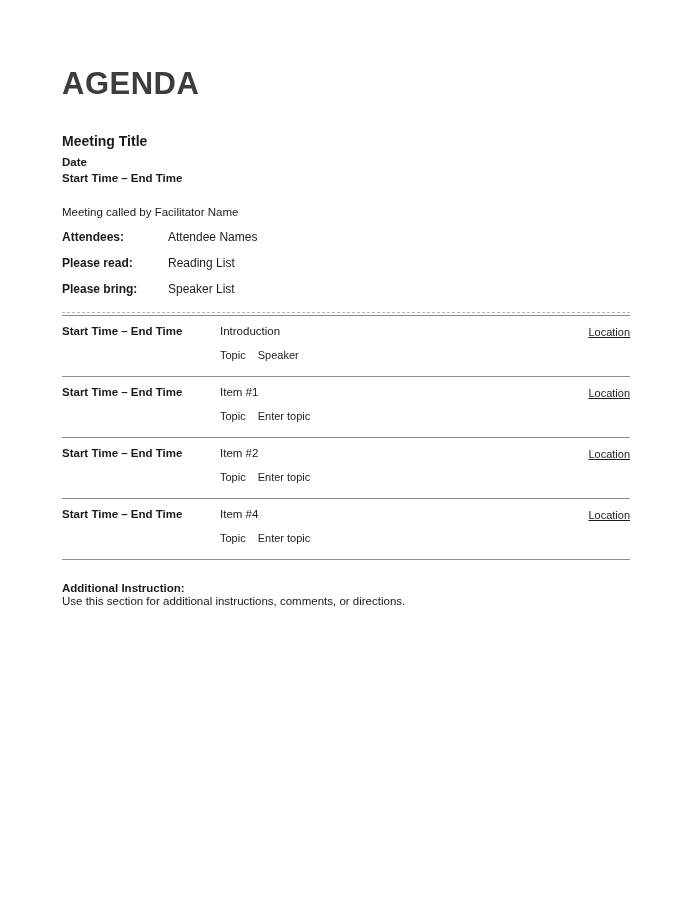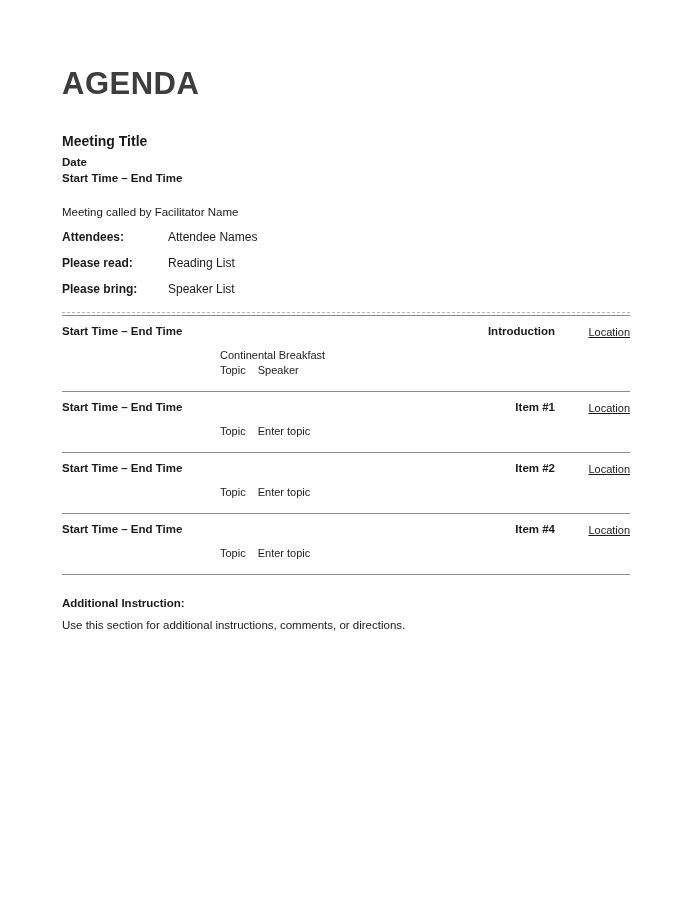--- a/index.html
+++ b/index.html
@@ -75,22 +75,21 @@
     width: 158px;
     flex-shrink: 0;
     font-size: 11.5px;
     font-weight: bold;
   }
   .sched-main {
     flex: 1;
     font-size: 11.5px;
   }
   .sched-title {
-    font-weight: bold;
-    text-align: right;
+    font-weight: normal;
   }
   .sched-details {
     margin-top: 11px;
     font-size: 11px;
     line-height: 15px;
     color: #222222;
   }
   .topic-val {
     margin-left: 12px;
   }
@@ -101,21 +100,21 @@
     font-size: 11px;
     padding-top: 1px;
     text-decoration: underline;
   }
   .footer-label {
     margin-top: 22px;
     font-size: 11.5px;
     font-weight: bold;
   }
   .footer-text {
-    margin-top: 10px;
+    margin-top: 1px;
     font-size: 11.5px;
   }
 </style>
 </head>
 <body>
 
 <div class="page">
 
   <div class="agenda-title">AGENDA</div>
 
@@ -139,21 +138,20 @@
 
   <div class="dashed-rule"></div>
 
   <div class="schedule">
 
     <div class="sched-row">
       <div class="sched-time">Start Time – End Time</div>
       <div class="sched-main">
         <div class="sched-title">Introduction</div>
         <div class="sched-details">
-          <div>Continental Breakfast</div>
           <div>
             <span>Topic</span><span class="topic-val">Speaker</span>
           </div>
         </div>
       </div>
       <div class="sched-loc">Location</div>
     </div>
 
     <div class="sched-row">
       <div class="sched-time">Start Time – End Time</div>

